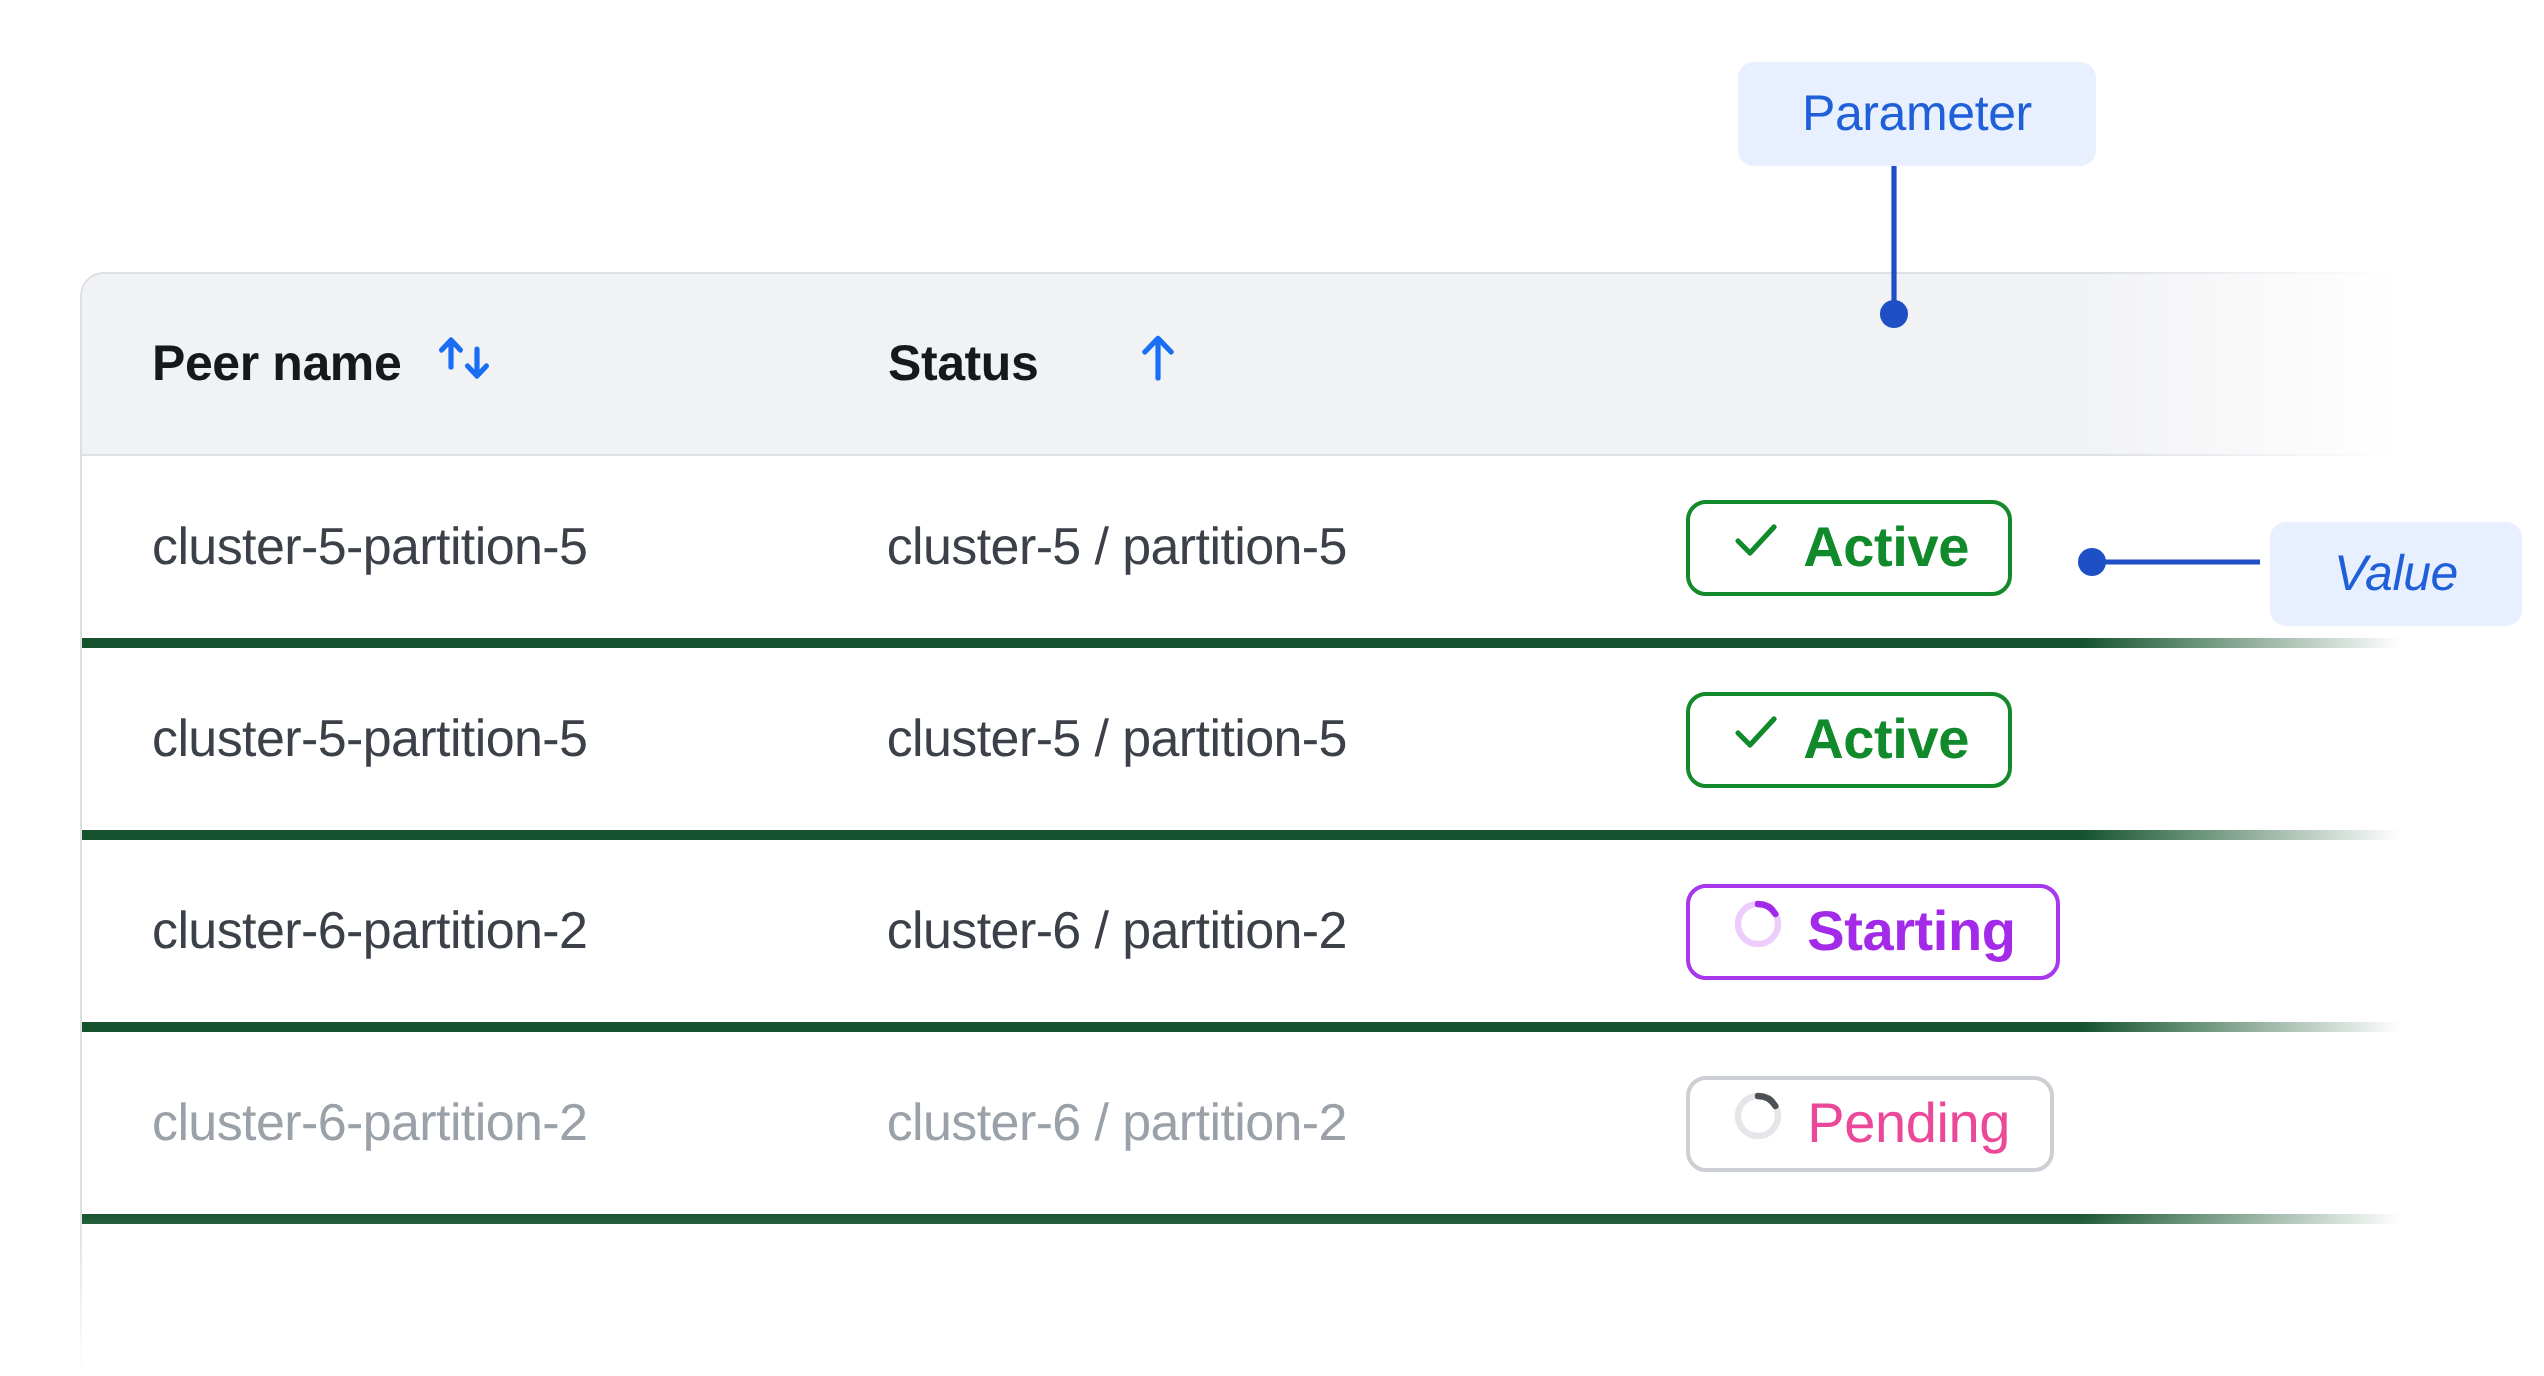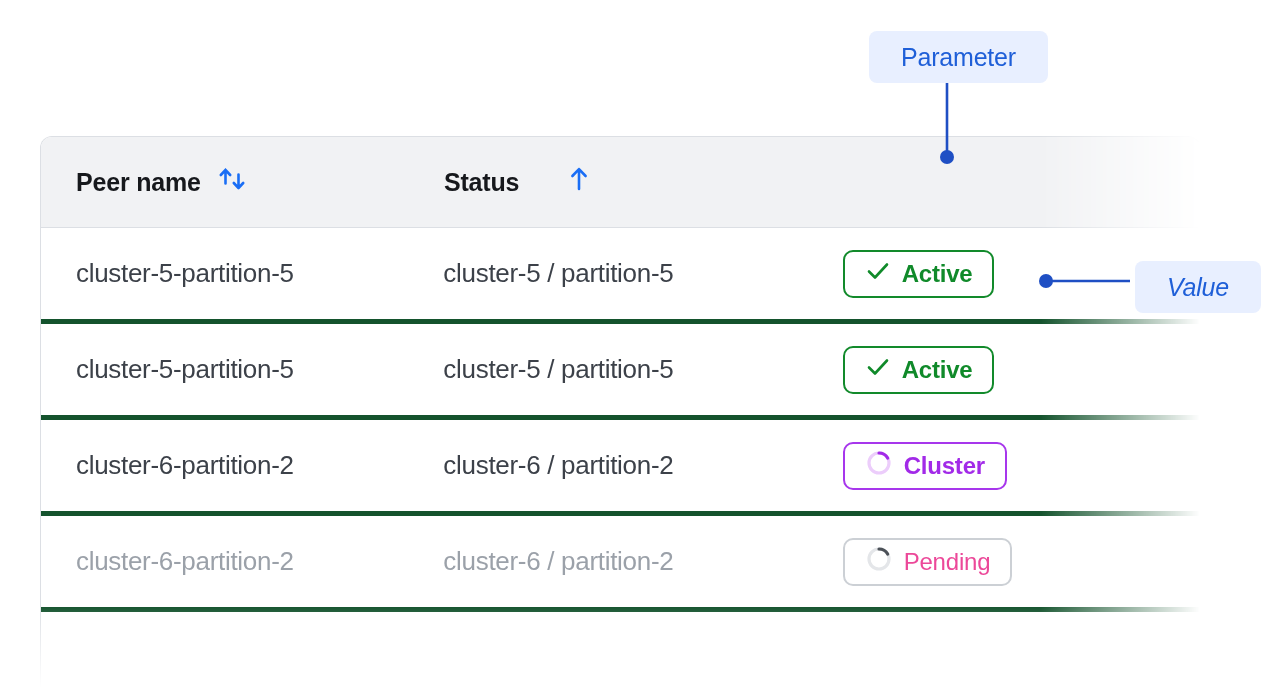--- a/index.html
+++ b/index.html
@@ -93,21 +93,21 @@
   
   .badge {
     display: inline-flex;
     align-items: center;
     gap: 11px;
     height: 48px;
     padding: 0 20px;
     border-radius: 10px;
     border: 2px solid #1d8a2c;
     box-sizing: border-box;
-    font-size: 24px;
+    font-size: 28px;
     font-weight: bold;
     letter-spacing: -0.2px;
     background: #ffffff;
     color: #1d8a2c;
     justify-content: space-between;
   }
   .badge.active   { border-color: #128a2b; color: #108a2a; }
   .badge.starting { border-color: #a736ec; color: #a22ae8; }
   .badge.pending  { border-color: #ccd0d5; color: #ec4899; font-weight: 400; }
 
@@ -207,21 +207,21 @@
           <div class="cell col-peer">cluster-6-partition-2</div>
           <div class="cell col-part">cluster-6 / partition-2</div>
           <div class="cell col-status">
             <span class="badge starting">
               <span class="spinner-icon">
                 <svg width="28" height="28" viewBox="0 0 28 28" fill="none">
                   <circle cx="14" cy="14" r="10" stroke="#eccdfb" stroke-width="3.2"></circle>
                   <path d="M14 4 a10 10 0 0 1 8.66 5" stroke="#a22ae8" stroke-width="3.2" stroke-linecap="round" fill="none"></path>
                 </svg>
               </span>
-              <span>Cluster</span>
+              <span>Starting</span>
             </span>
           </div>
         </div>
 
         <div class="row muted">
           <div class="cell col-peer">cluster-6-partition-2</div>
           <div class="cell col-part">cluster-6 / partition-2</div>
           <div class="cell col-status">
             <span class="badge pending">
               <span class="spinner-icon">

